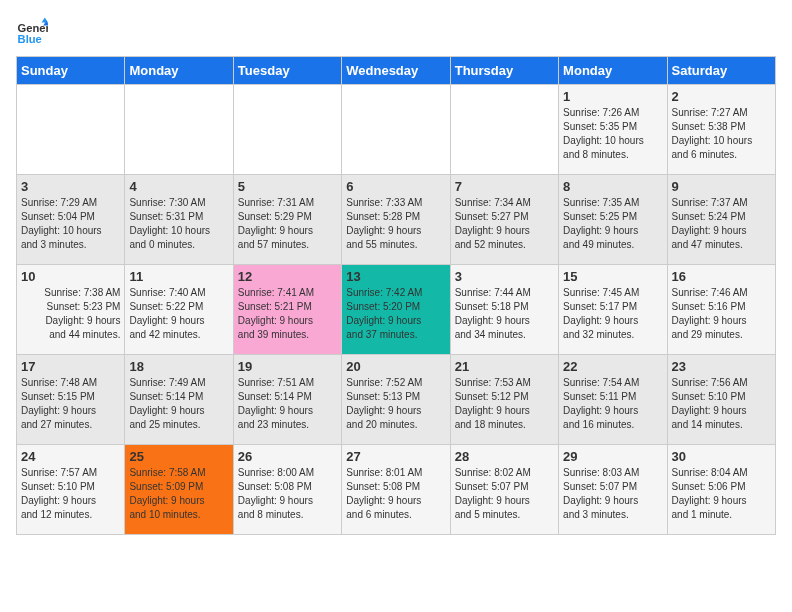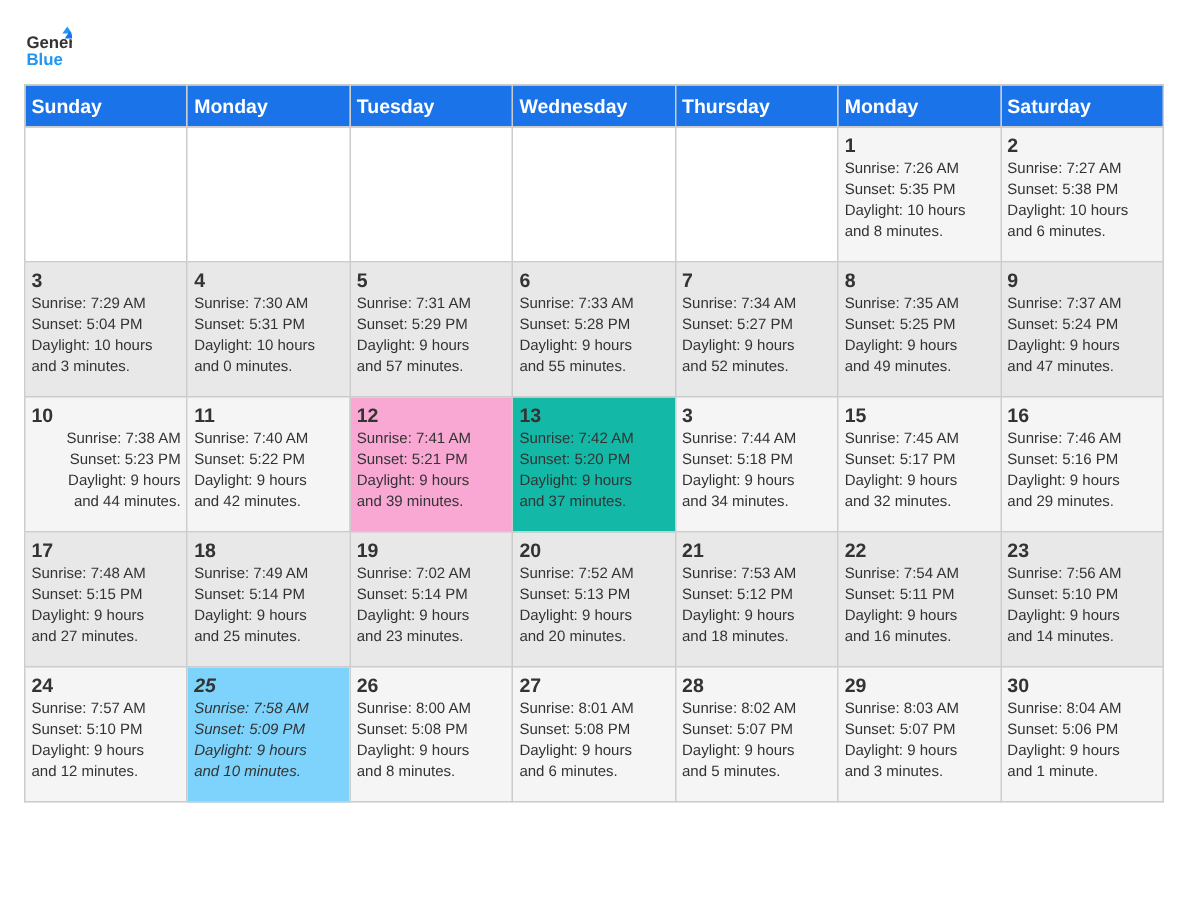--- a/index.html
+++ b/index.html
@@ -248,21 +248,21 @@
         </td>
         <td style="background: rgb(232, 232, 232);">
           <div class="day-number">18</div>
           <div class="day-info" style="white-space: pre-line;">Sunrise: 7:49 AM
 Sunset: 5:14 PM
 Daylight: 9 hours
 and 25 minutes.</div>
         </td>
         <td style="background: rgb(232, 232, 232);">
           <div class="day-number">19</div>
-          <div class="day-info" style="white-space: pre-line;">Sunrise: 7:02 AM
+          <div class="day-info" style="white-space: pre-line;">Sunrise: 7:51 AM
 Sunset: 5:14 PM
 Daylight: 9 hours
 and 23 minutes.</div>
         </td>
         <td style="background: rgb(232, 232, 232);">
           <div class="day-number">20</div>
           <div class="day-info" style="white-space: pre-line;">Sunrise: 7:52 AM
 Sunset: 5:13 PM
 Daylight: 9 hours
 and 20 minutes.</div>
@@ -290,21 +290,21 @@
         </td>
       </tr>
       <tr>
         <td style="background: rgb(245, 245, 245);">
           <div class="day-number">24</div>
           <div class="day-info" style="white-space: pre-line;">Sunrise: 7:57 AM
 Sunset: 5:10 PM
 Daylight: 9 hours
 and 12 minutes.</div>
         </td>
-        <td style="background: #7dd3fc; font-style: italic;">
+        <td style="background: #f97316;">
           <div class="day-number">25</div>
           <div class="day-info" style="white-space: pre-line;">Sunrise: 7:58 AM
 Sunset: 5:09 PM
 Daylight: 9 hours
 and 10 minutes.</div>
         </td>
         <td style="background: rgb(245, 245, 245);">
           <div class="day-number">26</div>
           <div class="day-info" style="white-space: pre-line;">Sunrise: 8:00 AM
 Sunset: 5:08 PM

